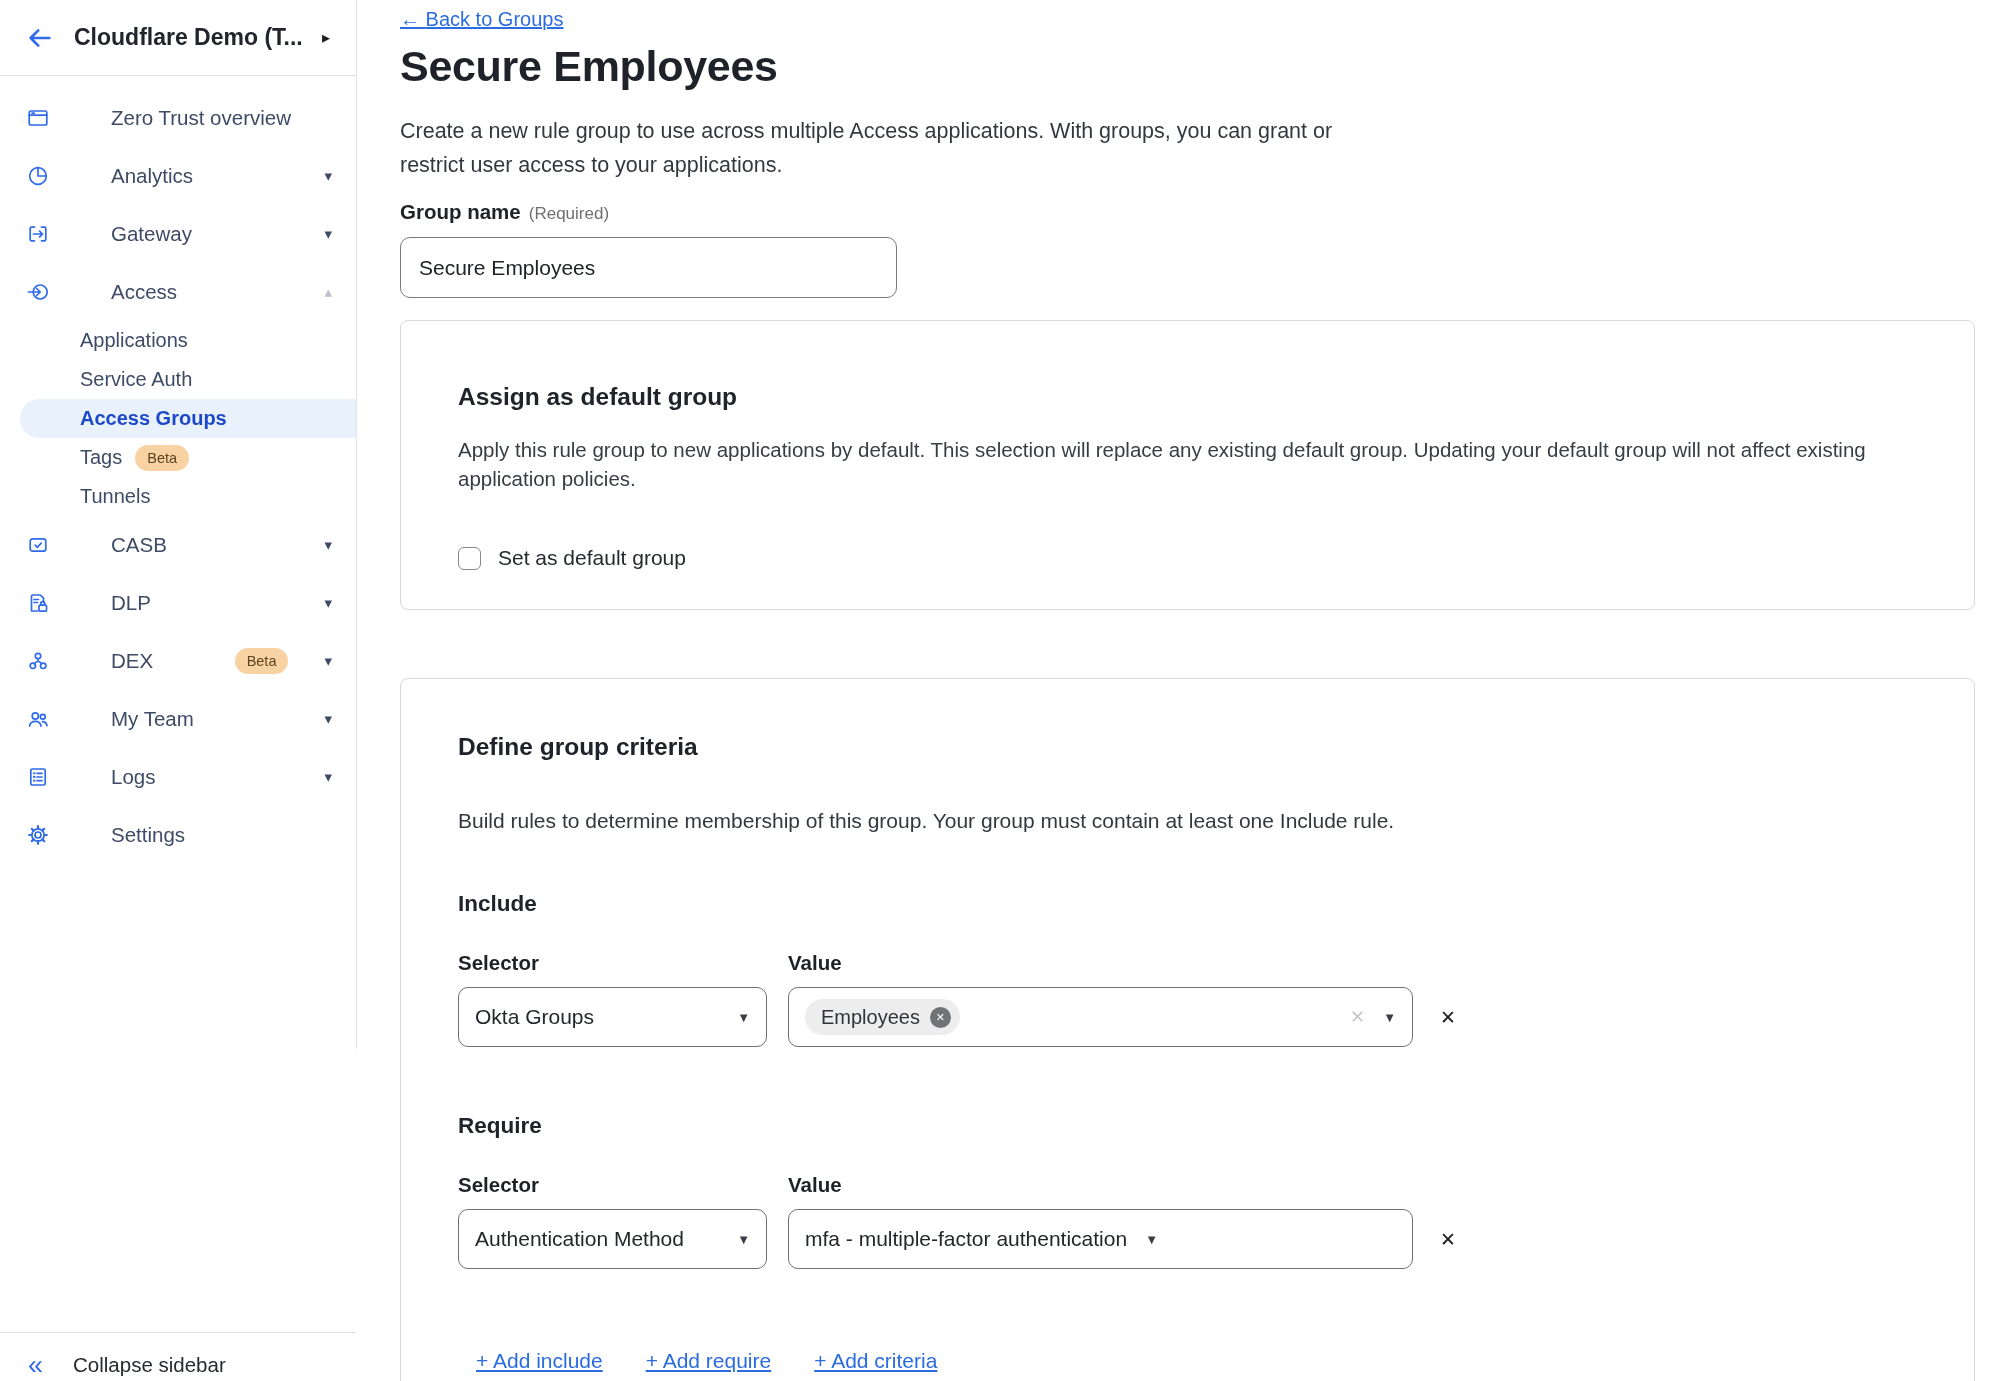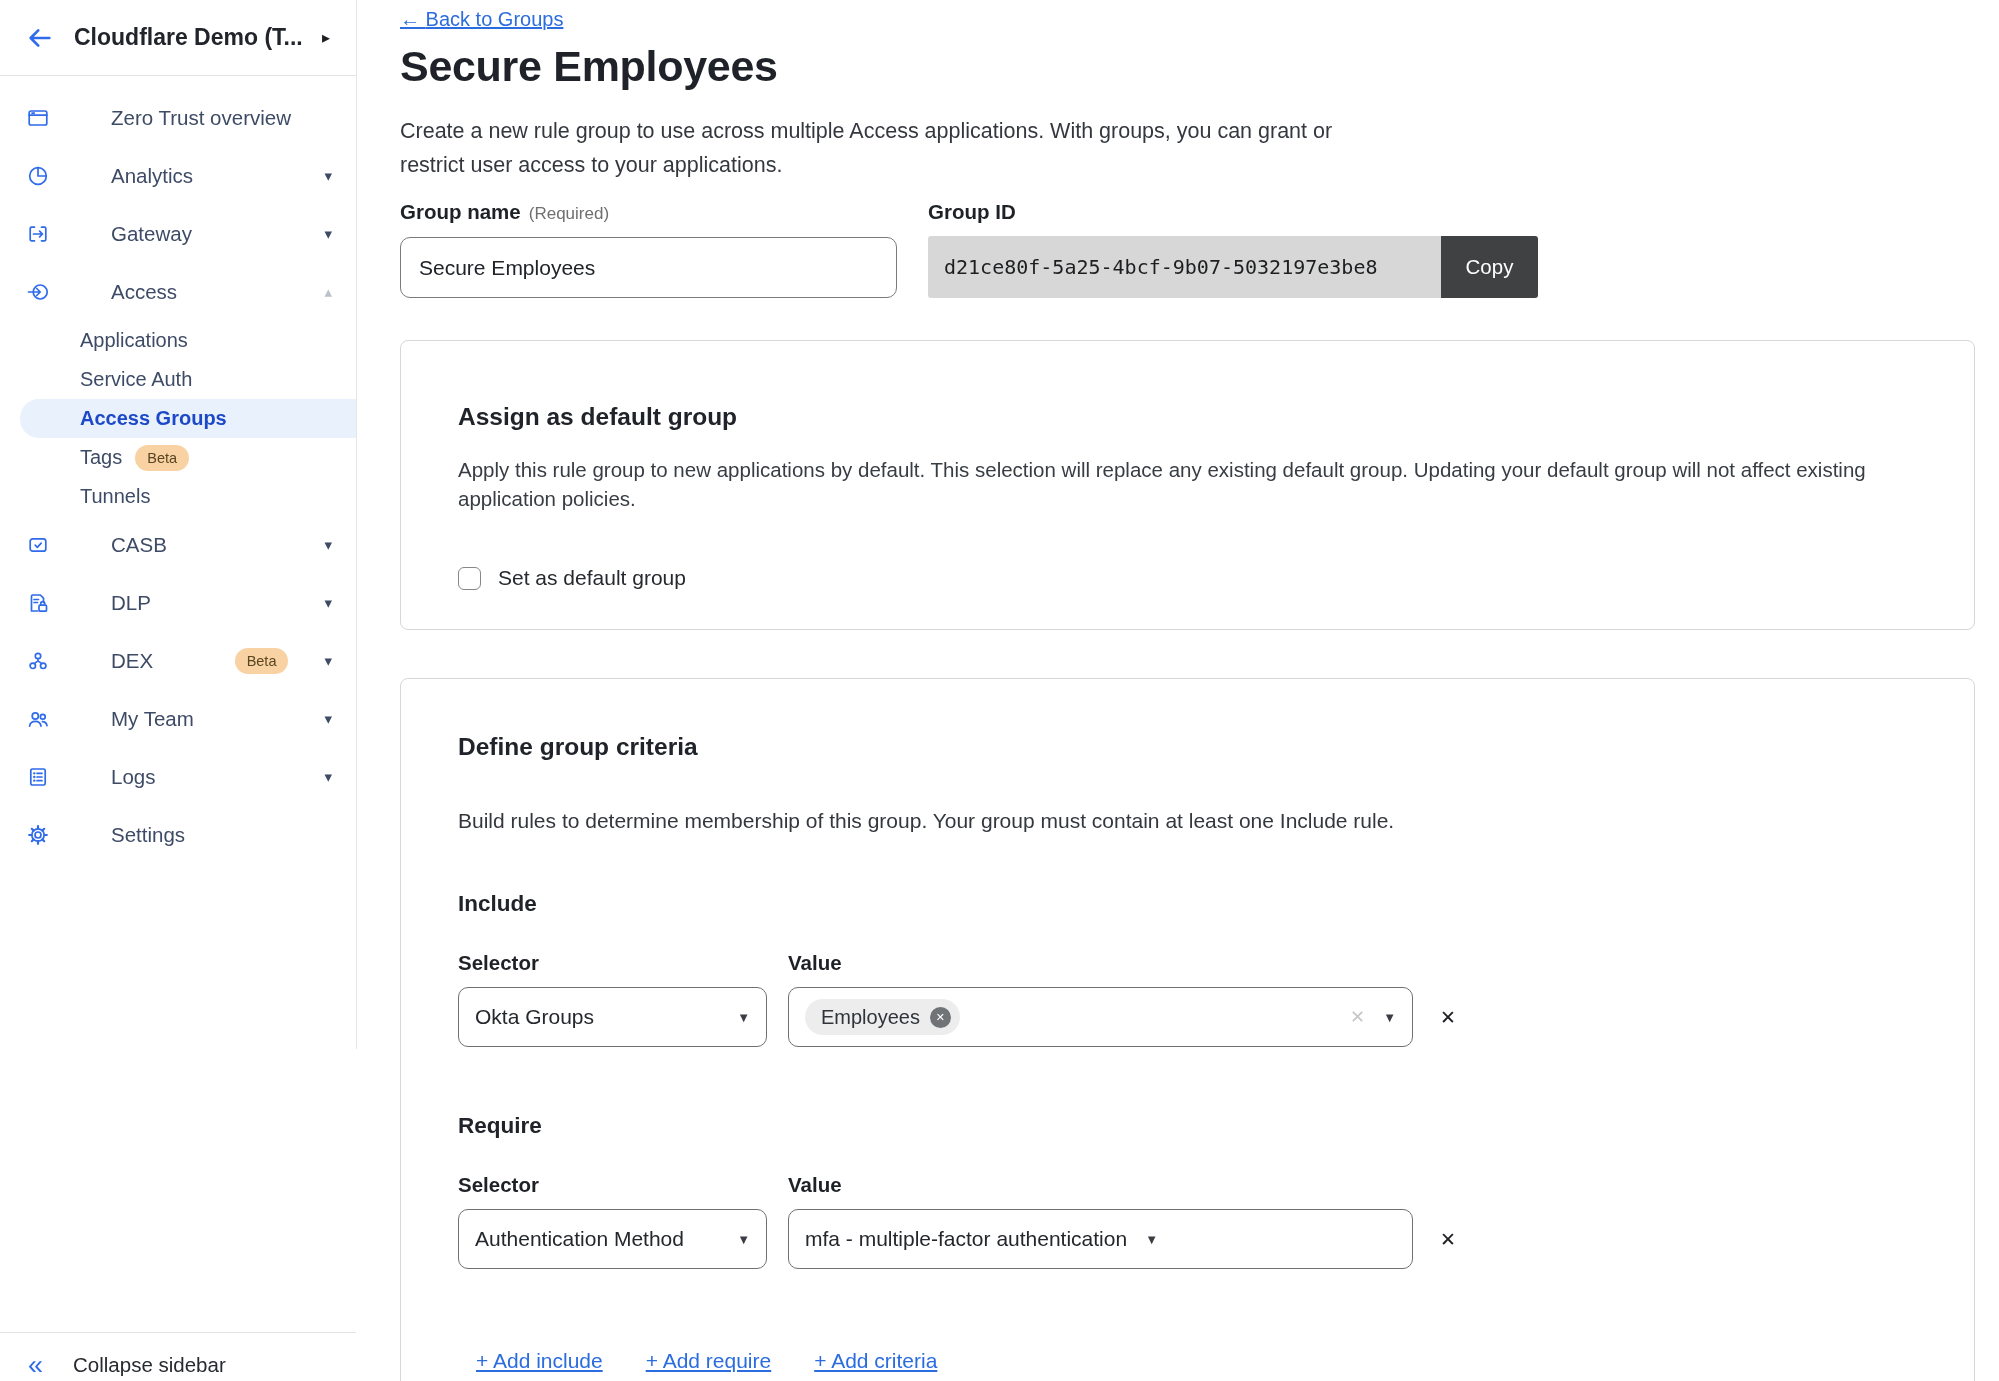--- a/index.html
+++ b/index.html
@@ -50,21 +50,21 @@
   .id-col { margin-left:31px; }
   .id-box { margin-top:12px; display:flex; height:62px; }
   .id-value { width:513px; background:#d7d7d7; border-radius:3px 0 0 3px; display:flex;
     align-items:center; padding:0 16px; font-family:"DejaVu Sans Mono","Liberation Mono",monospace;
     font-size:20px; color:#1c1e20; white-space:nowrap; }
   .copy-btn { width:97px; background:#3f4142; color:#fff; font-size:20.5px; border:none;
     border-radius:0 3px 3px 0; display:flex; align-items:center; justify-content:center; cursor:pointer;
     font-family:"Liberation Sans","DejaVu Sans",sans-serif; }
 
   .card { width:1575px; border:1px solid #d7d7d7; border-radius:8px; background:#fff; padding:0 57px; }
-  .card1 { top:340px; height:290px; }
+  .card1 { top:320px; height:290px; }
   .card2 { top:678px; height:900px; }
   .card-h2 { font-size:24.5px; font-weight:bold; color:#20242a; }
   .card1 .card-h2 { margin-top:62px; }
   .card1 p { margin-top:24px; font-size:20.5px; line-height:29px; color:#383d44; max-width:1420px; }
   .checkbox-row { margin-top:53px; display:flex; align-items:center; }
   .checkbox { width:23px; height:23px; border:1.5px solid #85878a; border-radius:6px;
     background:#fff; cursor:pointer; flex:none; }
   .checkbox-label { margin-left:17px; font-size:21px; color:#26292e; }
 
   .card2 .card-h2 { margin-top:54px; }
@@ -240,27 +240,20 @@
 <div class="main">
   <a class="back-link"><span>←</span> <span>Back to Groups</span></a>
   <h1 class="page-title">Secure Employees</h1>
   <p class="page-desc">Create a new rule group to use across multiple Access applications. With groups, you can grant or restrict user access to your applications.</p>
 
   <div class="form-row">
     <div class="name-col">
       <div class="field-label"><span>Group name</span><span class="req-hint">(Required)</span></div>
       <input class="name-input" value="Secure Employees" style="">
     </div>
-    <div class="id-col">
-      <div class="field-label">Group ID</div>
-      <div class="id-box">
-        <div class="id-value">d21ce80f-5a25-4bcf-9b07-5032197e3be8</div>
-        <button class="copy-btn">Copy</button>
-      </div>
-    </div>
   </div>
 
   <div class="card card1">
     <div class="card-h2">Assign as default group</div>
     <p>Apply this rule group to new applications by default. This selection will replace any existing default group. Updating your default group will not affect existing application policies.</p>
     <div class="checkbox-row">
       <span class="checkbox"></span>
       <span class="checkbox-label">Set as default group</span>
     </div>
   </div>

